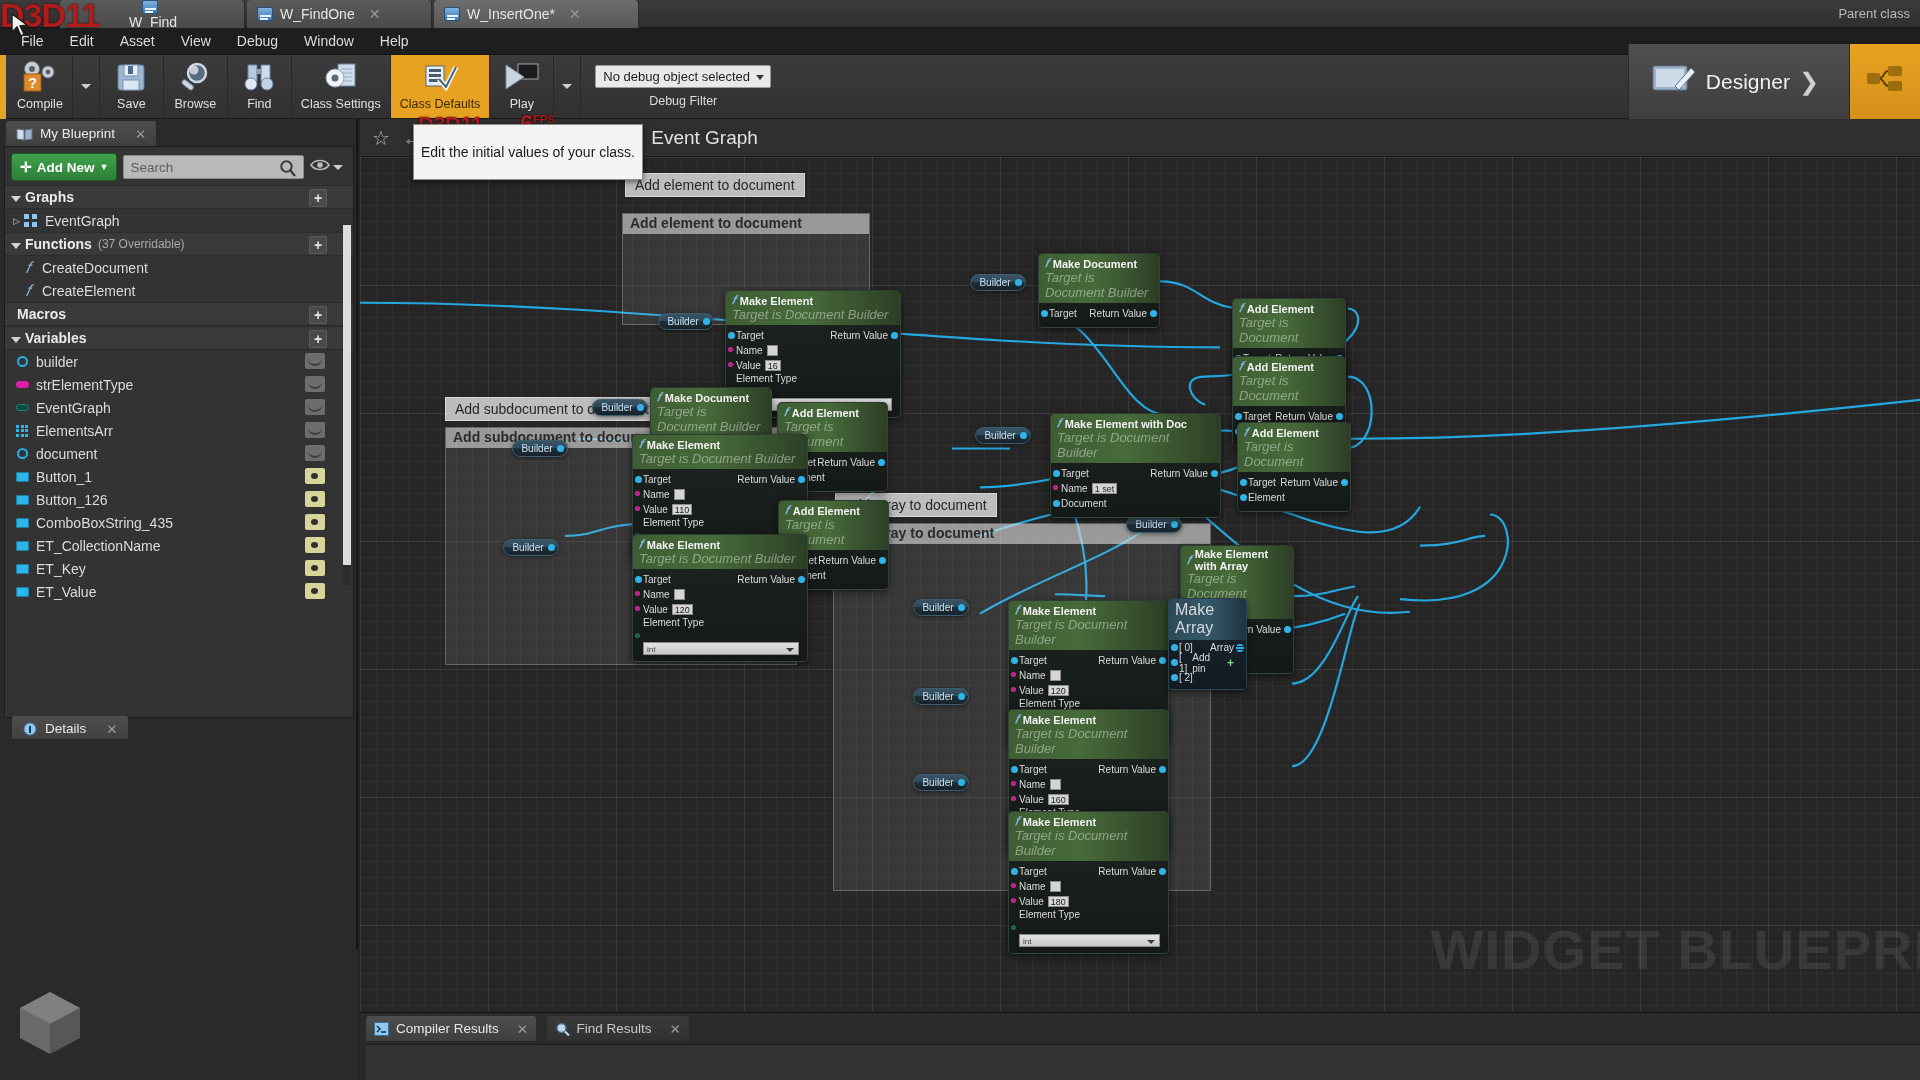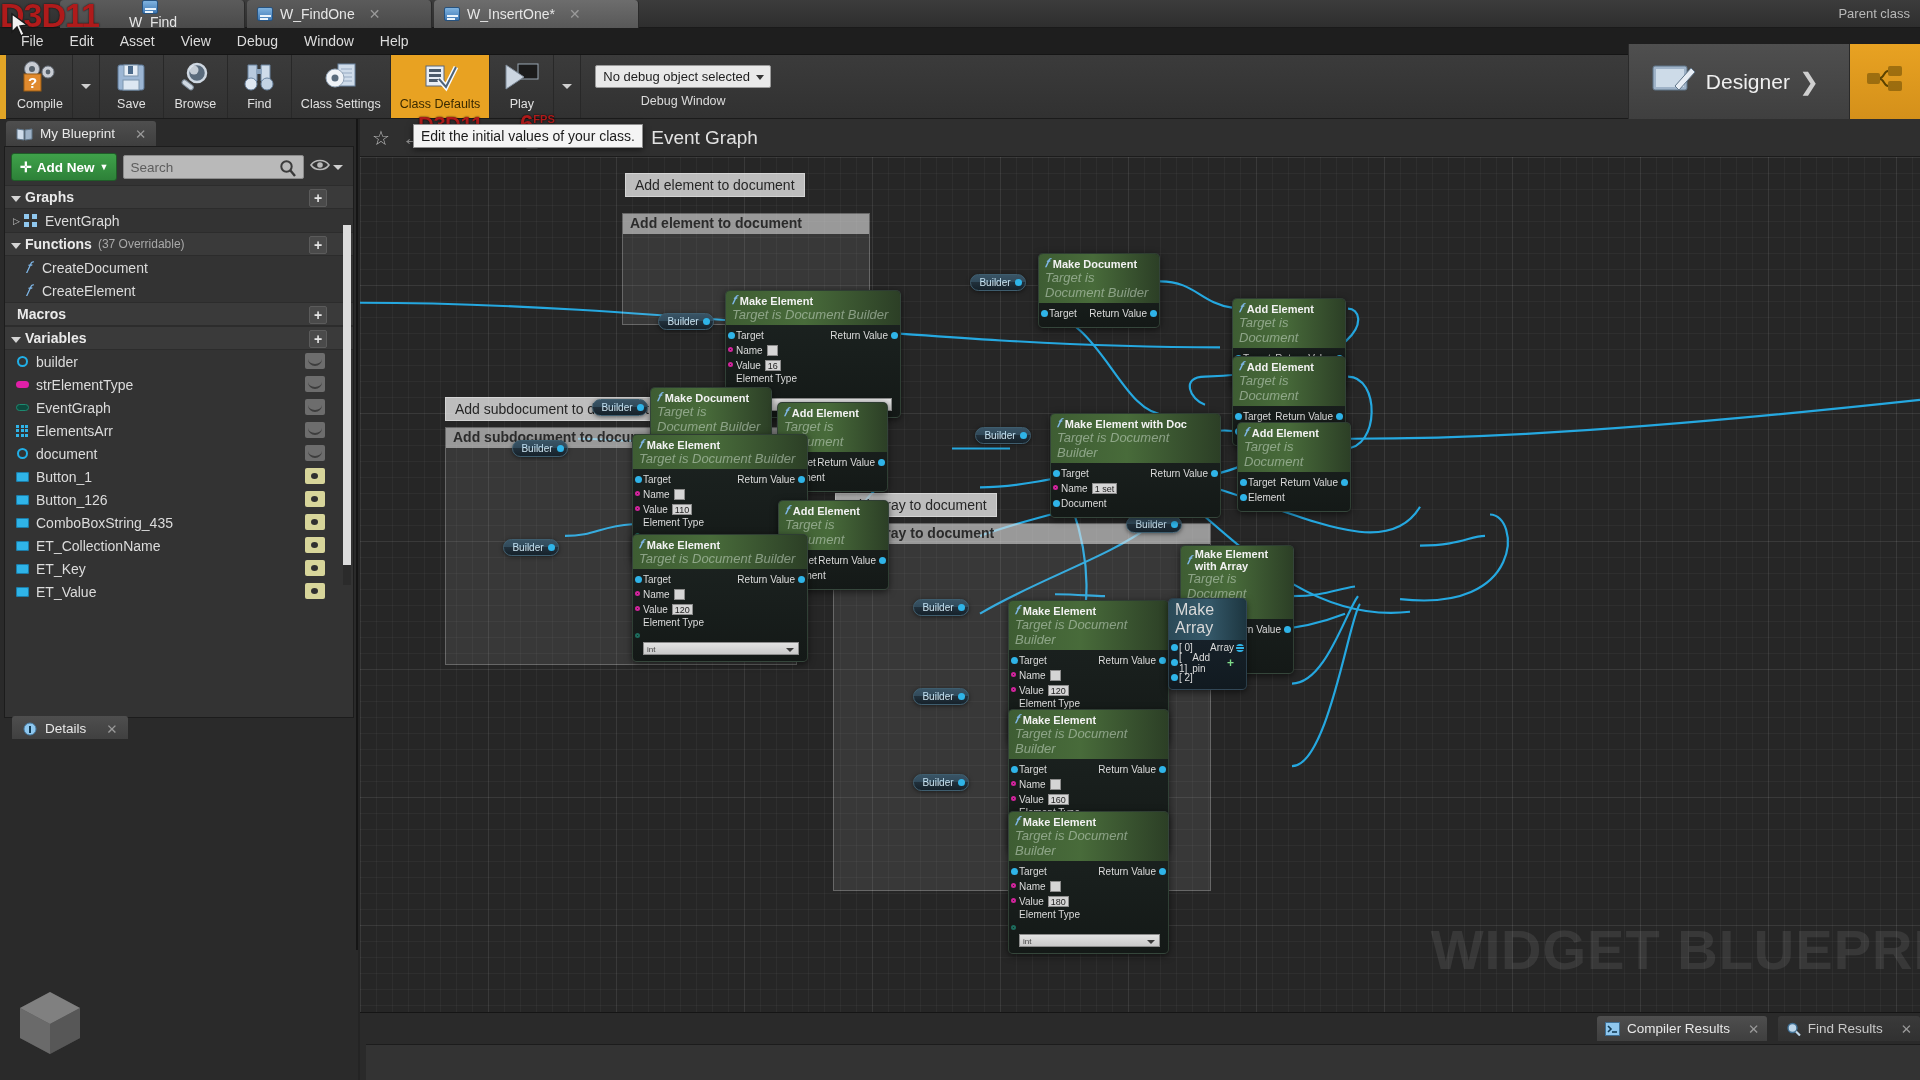--- a/index.html
+++ b/index.html
@@ -319,21 +319,20 @@
   .arrnode .nhead { background: linear-gradient(90deg,#2b4a58,#35596a 50%,#1d3640); padding: 2px 8px 3px 6px;}
   .addpin { display:flex;align-items:center;gap:3px; font-size:10px;color:#dcdcdc;}
   .addpin .pl { color:#7fdc8a; font-weight:bold; font-size:12px;}
 
   svg.wires { position:absolute; left:0; top:0; width:100%; height:100%; pointer-events:none; }
 
   
   .bottombar {
     position:absolute; left: 360px; bottom: 0; right: 0; height: 68px; background: #2a2a2a;
     border-top: 1px solid #151515;
-    text-align: right;
   }
   .btab {
     display:inline-flex; align-items:center; height: 25px; margin: 3px 0 0 6px;
     background: linear-gradient(#4e4e4e,#3f3f3f); padding: 0 8px;
     border-top-left-radius:3px;border-top-right-radius:3px; font-size:13.5px; color:#e8e8e8;
   }
   .btab.inactive { background: linear-gradient(#3a3a3a,#313131); color:#c9c9c9; }
   .btab .bico { margin-right:7px; display:flex; }
   .btab .bclose { margin-left:18px; color:#9a9a9a;}
   .bpanel { position:absolute; left:6px; right:0; top:31px; bottom:0; background:#333333; border-top:1px solid #1c1c1c;}
@@ -356,21 +355,21 @@
     position:absolute; left: 418px; top: 112px; color:#b01b1b; font-weight:bold;
     font-size: 22px; letter-spacing: -0.5px; text-shadow: 0 0 2px #000;
   }
   .fpsbadge {
     position:absolute; left: 520px; top: 110px; color:#b01b1b; font-weight:bold;
     font-size: 24px; text-shadow: 0 0 2px #000;
   }
   .fpsbadge sup { font-size: 11px; vertical-align: super; }
   .tooltip {
     position:absolute; left: 413px; top: 124px; background: #f4f4f4; color:#1b1b1b;
-    border: 1px solid #8e8e8e; font-size: 14px; padding: 3px 7px; white-space:nowrap;
+    border: 1px solid #8e8e8e; font-size: 14px; padding: 19px 7px; white-space:nowrap;
     box-shadow: 0 2px 6px rgba(0,0,0,0.5);
   }
   .cursor {
     position:absolute; left: 10px; top: 12px; width: 0; height: 0;
   }
   .cursor svg { position:absolute; left:0; top:0; }
 </style>
 </head>
 <body>
 
@@ -502,21 +501,21 @@
         </svg>
       </span>
       <span class="tbl">Play</span>
     </div>
     <div class="tcaret-wrap">
         <span class="caret"></span>
       </div>
 
     <div class="debugblock">
       <div class="debugsel">No debug object selected</div>
-      <div class="debugcap">Debug Window</div>
+      <div class="debugcap">Debug Filter</div>
     </div>
   </div>
 
   <div class="modeswitch">
     <div class="modebtn">
       <span>
         <svg width="46" height="34" viewBox="0 0 46 34">
           <rect x="2" y="4" width="34" height="24" rx="2" fill="#9fb3c8" stroke="#5f7488"></rect>
           <rect x="5" y="7" width="28" height="18" fill="#cddbe8"></rect>
           <path d="M24 24 L40 6 L44 10 L28 28 Z" fill="#e8eef5" stroke="#5f7488"></path>

